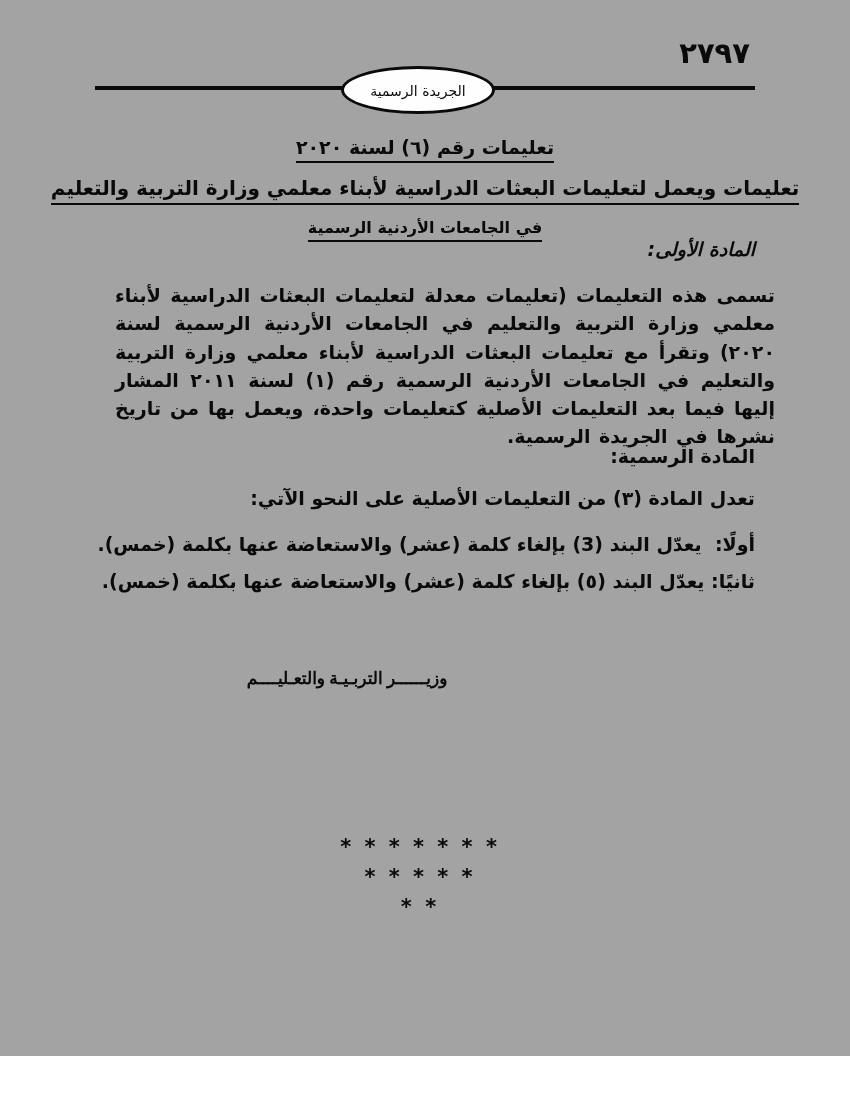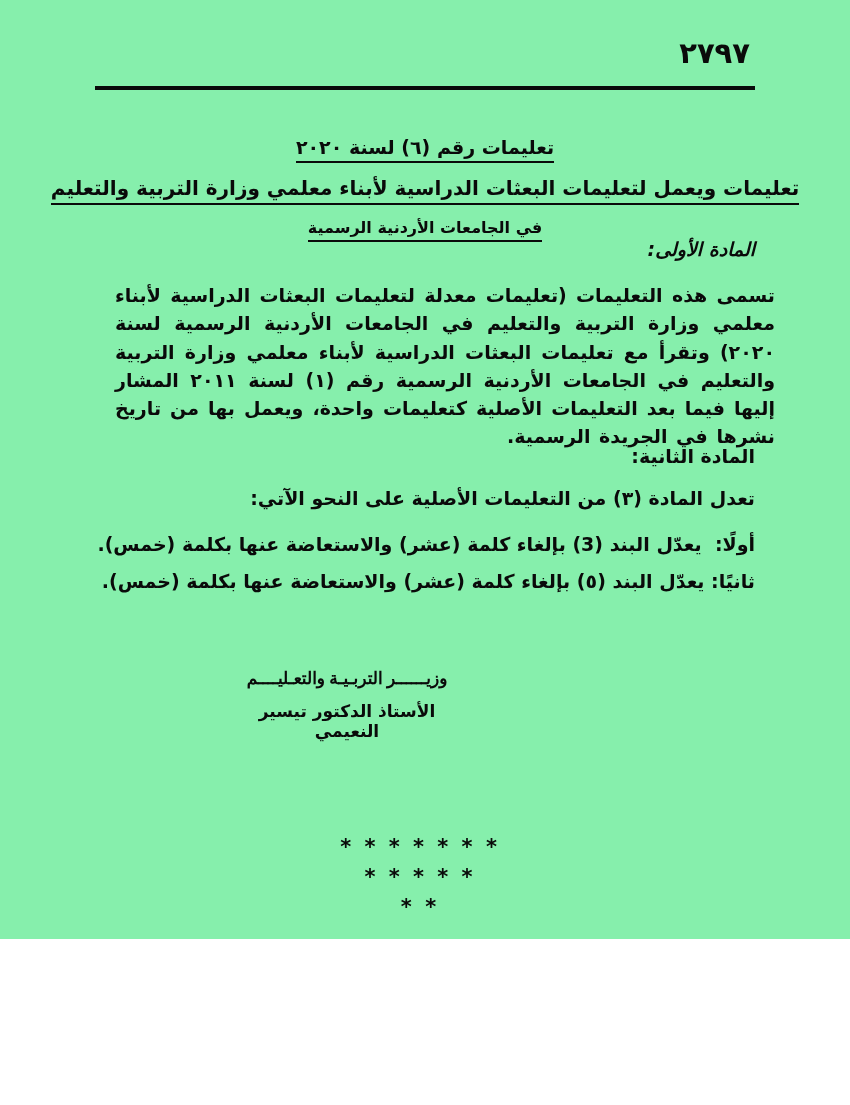--- a/index.html
+++ b/index.html
@@ -3,22 +3,22 @@
 <meta charset="utf-8">
 <style>
   html, body {
     margin: 0;
     padding: 0;
     background: #ffffff;
   }
   .page {
     position: relative;
     width: 850px;
-    height: 939px;
-    background: #86efac;
+    height: 1056px;
+    background: #a3a3a3;
     overflow: hidden;
     font-family: "DejaVu Sans", sans-serif;
     color: #0a0a0a;
   }
   
   .page-number {
     position: absolute;
     top: 36px;
     right: 100px;
     font-size: 29px;
@@ -150,42 +150,44 @@
 </style>
 </head>
 <body>
 
 <div class="page">
 
   <div class="page-number">٢٧٩٧</div>
 
   <div class="header-rule"></div>
 
+  <div class="gazette-badge">
+    <span>الجريدة الرسمية</span>
+  </div>
 
   <div class="title-block">
     <div class="title-line t1">تعليمات رقم (٦) لسنة ٢٠٢٠</div>
     <div class="title-line t2">تعليمات ويعمل لتعليمات البعثات الدراسية لأبناء معلمي وزارة التربية والتعليم</div>
     <div class="title-line t3">في الجامعات الأردنية الرسمية</div>
   </div>
 
   <div class="article-heading h-article1">المادة الأولى:</div>
 
   <div class="body-paragraph">تسمى هذه التعليمات (تعليمات معدلة لتعليمات البعثات الدراسية لأبناء معلمي وزارة التربية والتعليم في الجامعات الأردنية الرسمية لسنة ٢٠٢٠) وتقرأ مع تعليمات البعثات الدراسية لأبناء معلمي وزارة التربية والتعليم في الجامعات الأردنية الرسمية رقم (١) لسنة ٢٠١١ المشار إليها فيما بعد التعليمات الأصلية كتعليمات واحدة، ويعمل بها من تاريخ نشرها في الجريدة الرسمية.</div>
 
-  <div class="article-heading h-article2">المادة الثانية:</div>
+  <div class="article-heading h-article2">المادة الرسمية:</div>
 
   <div class="article2-intro">تعدل المادة (٣) من التعليمات الأصلية على النحو الآتي:</div>
 
   <div class="amend-item item-0">أولًا:  يعدّل البند (3) بإلغاء كلمة (عشر) والاستعاضة عنها بكلمة (خمس).</div>
 
   <div class="amend-item item-1">ثانيًا: يعدّل البند (٥) بإلغاء كلمة (عشر) والاستعاضة عنها بكلمة (خمس).</div>
 
   <div class="signature-block">
     <div class="signature-title">وزيــــــر التربـيـة والتعـليــــم</div>
-    <div class="signature-name">الأستاذ الدكتور تيسير النعيمي</div>
   </div>
 
   <div class="stars-block">
     <div class="stars-row">* * * * * * *</div>
     <div class="stars-row">* * * * *</div>
     <div class="stars-row">* *</div>
   </div>
 
 </div>
 

